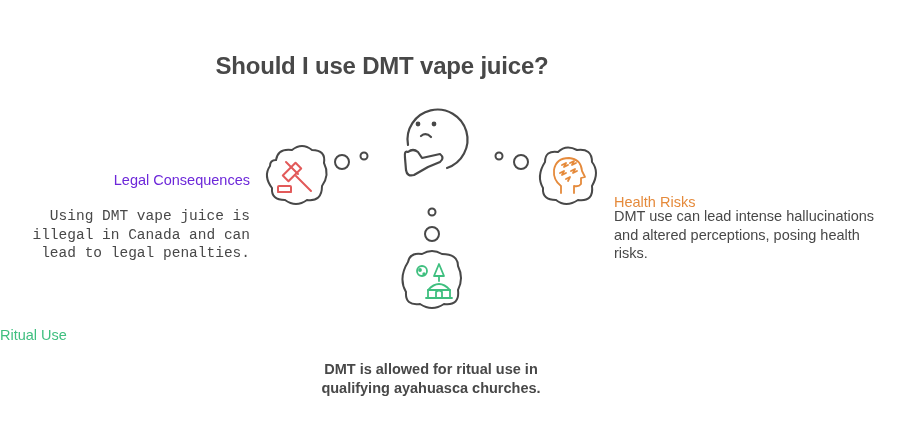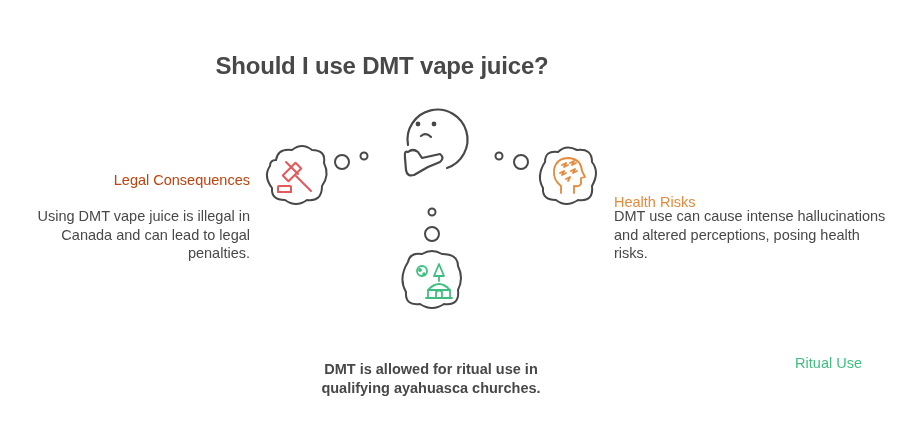--- a/index.html
+++ b/index.html
@@ -4,25 +4,25 @@
 <style>
   html, body { margin:0; padding:0; background:#ffffff; }
   body { width:912px; height:444px; position:relative; overflow:hidden;
          font-family:"Liberation Sans", "DejaVu Sans", sans-serif; }
   .title { position:absolute; left:0; width:778px; top:52px; text-align:center;
            font-size:24px; font-weight:bold; color:#484848; letter-spacing:-0.2px; }
   .title span { margin-left:-14px; }
   svg.art { position:absolute; left:0; top:0; }
   .lbl { position:absolute; font-size:14.5px; }
   .desc { position:absolute; font-size:14.5px; line-height:18.5px; color:#484848; }
-  .legal-lbl { right:662px; top:172px; text-align:right; color:#c2410c; }
-  .legal-desc { right:662px; top:207px; width:240px; text-align:right; }
+  .legal-lbl { right:662px; top:172px; text-align:right; color:#6d28d9; }
+  .legal-desc { right:662px; top:207px; width:240px; text-align:right;font-family:Liberation Mono, monospace; }
   .health-lbl { left:614px; top:172px; color:#e58a3b;margin-top:22px; }
   .health-desc { left:614px; top:207px; width:280px; }
-  .ritual-lbl { left:0; width:862px; top:327px; text-align:right; color:#3fbf7f;margin-top:28px; }
+  .ritual-lbl { left:0; width:862px; top:327px; text-align:left; color:#3fbf7f; }
   .ritual-desc { left:316px; width:230px; top:360px; text-align:center;font-weight:bold; }
 </style>
 </head>
 <body>
 
 <div class="title"><span>Should I use DMT vape juice?</span></div>
 
 <svg class="art" width="912" height="444" viewBox="0 0 912 444">
 
   <g fill="none" stroke="#484848" stroke-width="2.2" stroke-linecap="round" stroke-linejoin="round">
@@ -84,16 +84,16 @@
       <line x1="428" y1="290" x2="450" y2="290"></line>
       <path d="M436 298 L436 292 Q439 289 442 292 L442 298"></path>
     </g>
   </g>
 </svg>
 
 <div class="lbl legal-lbl">Legal Consequences</div>
 <div class="desc legal-desc">Using DMT vape juice is illegal in Canada and can lead to legal penalties.</div>
 
 <div class="lbl health-lbl">Health Risks</div>
-<div class="desc health-desc">DMT use can cause intense hallucinations and altered perceptions, posing health risks.</div>
+<div class="desc health-desc">DMT use can lead intense hallucinations and altered perceptions, posing health risks.</div>
 
 <div class="lbl ritual-lbl">Ritual Use</div>
 <div class="desc ritual-desc">DMT is allowed for ritual use in qualifying ayahuasca churches.</div>
 
 </body></html>

